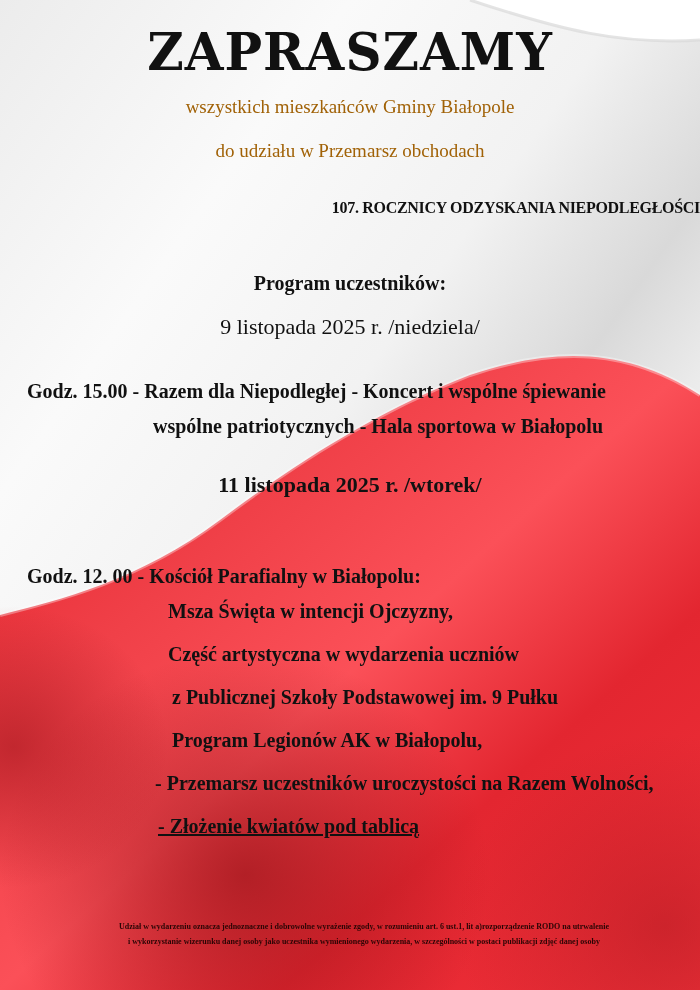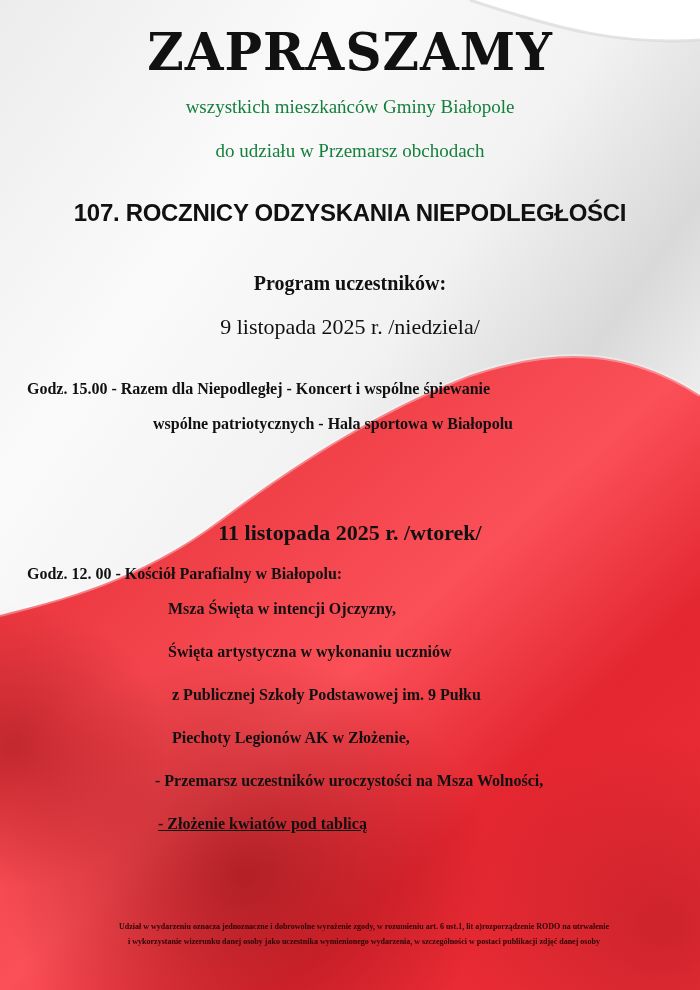--- a/index.html
+++ b/index.html
@@ -39,53 +39,54 @@
     .title {
       top: 22px;
       font-size: 50px;
       font-weight: bold;
       letter-spacing: 1px;
       font-family: "DejaVu Serif", "Liberation Serif", serif;
       transform: scaleY(1.05);
     }
     .subtitle {
       font-size: 19px;
-      color: #15803d;
+      color: #a16207;
       text-align: center;
     }
     .sub1 { top: 96px; }
     .sub2 { top: 140px; }
     .heading {
       top: 199px;
-      font-size: 24px;
-      font-weight: bold;
-      font-family: Liberation Sans, sans-serif;
+      font-size: 16px;
+      font-weight: bold;
+      font-family: Liberation Serif, serif;
       letter-spacing: -0.3px;
+      text-align: right;
     }
     .program-label {
       top: 272px;
       font-size: 20px;
       font-family: "Liberation Serif", serif;
       font-weight: bold;
     }
     .date1 {
       top: 314px;
       font-size: 22px;
       font-family: "Liberation Serif", serif;
       font-weight: normal;
     }
     .ev-line {
       font-family: "Liberation Serif", serif;
       font-weight: bold;
-      font-size: 16px;
+      font-size: 20px;
     }
     .e1a { top: 380px; left: 27px; }
     .e1b { top: 415px; left: 153px; }
     .date2 {
-      top: 520px;
+      top: 472px;
       font-size: 22px;
       font-family: "Liberation Serif", serif;
       font-weight: bold;
     }
     .e2a { top: 565px; left: 27px; }
     .e2b { top: 600px; left: 168px; }
     .e2c { top: 643px; left: 168px; }
     .e2d { top: 686px; left: 172px; }
     .e2e { top: 729px; left: 172px; }
     .e2f { top: 772px; left: 155px; }
@@ -179,24 +180,24 @@
 
   <div class="t center program-label">Program uczestników:</div>
 
   <div class="t center date1">9 listopada 2025 r. /niedziela/</div>
   <div class="t ev-line e1a">Godz. 15.00 - Razem dla Niepodległej - Koncert i  wspólne śpiewanie</div>
   <div class="t ev-line e1b">wspólne patriotycznych -   Hala sportowa w Białopolu</div>
 
   <div class="t center date2">11 listopada 2025 r. /wtorek/</div>
   <div class="t ev-line e2a">Godz. 12. 00   - Kościół Parafialny w Białopolu:</div>
   <div class="t ev-line e2b">Msza Święta w intencji  Ojczyzny,</div>
-  <div class="t ev-line e2c">Święta artystyczna w wykonaniu uczniów</div>
+  <div class="t ev-line e2c">Część artystyczna w wydarzenia uczniów</div>
   <div class="t ev-line e2d">z Publicznej Szkoły  Podstawowej im. 9 Pułku</div>
-  <div class="t ev-line e2e">Piechoty   Legionów AK w Złożenie,</div>
-  <div class="t ev-line e2f">- Przemarsz uczestników uroczystości na Msza Wolności,</div>
+  <div class="t ev-line e2e">Program   Legionów AK w Białopolu,</div>
+  <div class="t ev-line e2f">- Przemarsz uczestników uroczystości na Razem Wolności,</div>
   <div class="t ev-line e2g">- Złożenie kwiatów pod tablicą</div>
 
 
   <div class="t footer">
     <div>Udział w wydarzeniu oznacza jednoznaczne i dobrowolne wyrażenie zgody, w rozumieniu art. 6 ust.1, lit a)rozporządzenie RODO na utrwalenie</div>
     <div>i wykorzystanie wizerunku danej osoby jako uczestnika wymienionego wydarzenia, w szczególności w postaci publikacji zdjęć danej osoby</div>
   </div>
 </div>
 
 </body></html>

